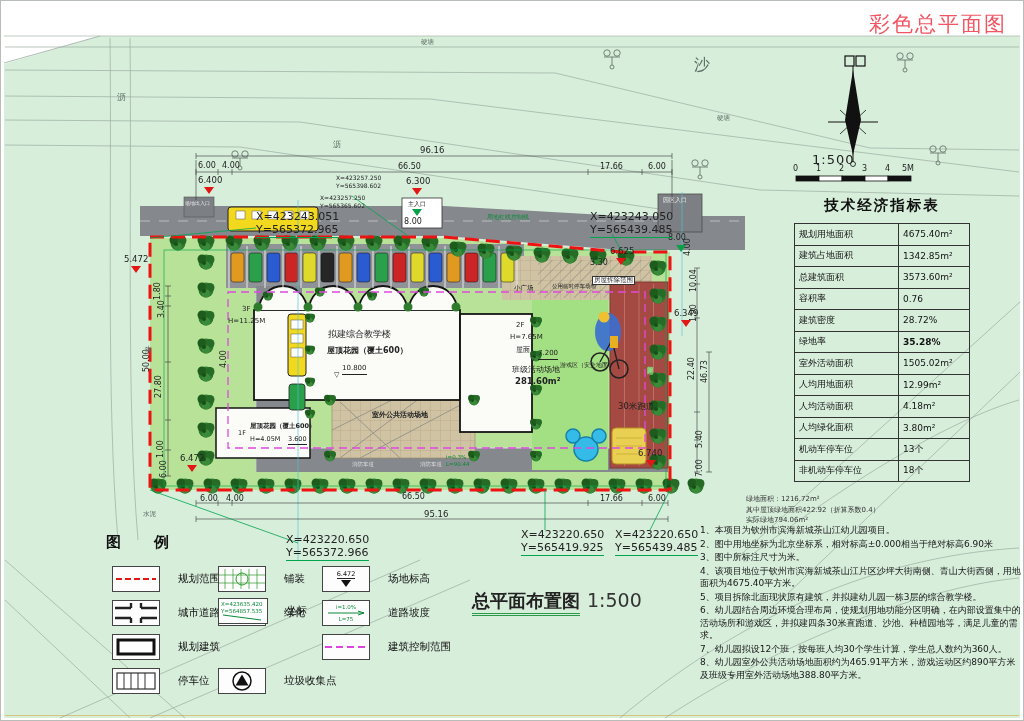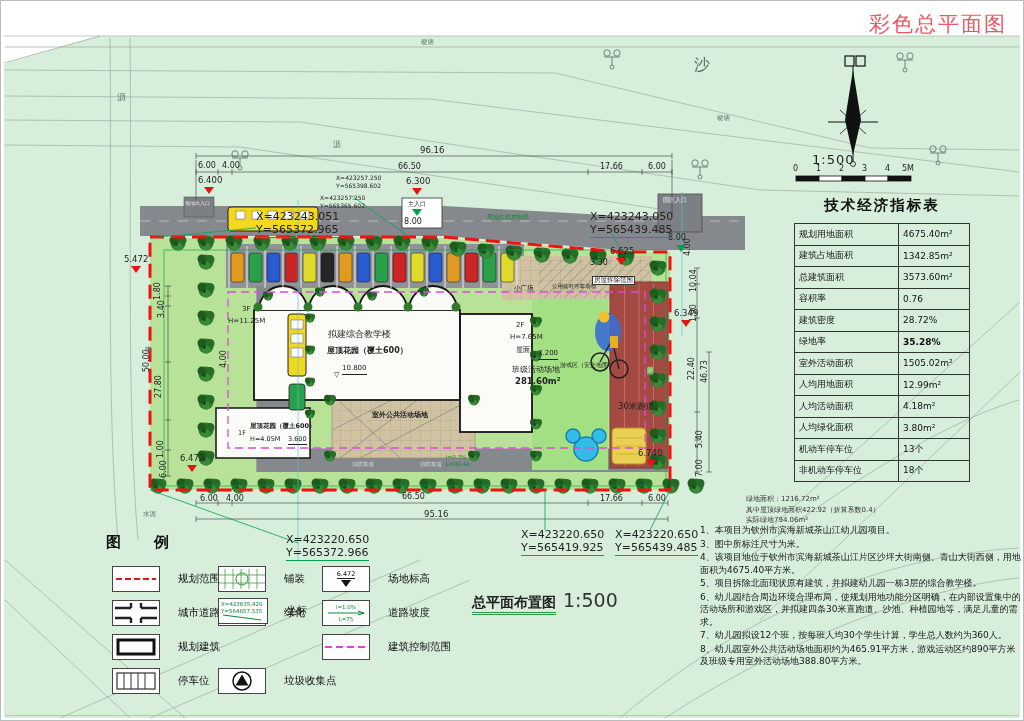--- a/index.html
+++ b/index.html
@@ -51,21 +51,21 @@
   .leg-item{position:absolute;display:flex;align-items:center;gap:18px;z-index:30;}
   .leg-sw{width:46px;height:24px;background:#fdfdfd;border:1px solid #444;flex:none;position:relative;
     display:flex;align-items:center;justify-content:center;overflow:hidden;}
   .leg-label{font-size:10.5px;color:#111;white-space:nowrap;}
   .leg-sw .swt{font-size:6.5px;line-height:1;color:#111;}
   .leg-sw .swt-g{font-size:5.5px;line-height:1.15;color:#0a8a3a;}
   .sw-tri{width:0;height:0;border-left:5px solid transparent;border-right:5px solid transparent;
     border-top:7px solid #111;margin-top:1px;}
   
   #plan-title{position:absolute;left:472px;top:589px;z-index:30;}
-  #plan-title .pt-cn{font-size:14px;font-weight:bold;color:#222;border-bottom:3px double #2a9a4a;padding-bottom:2px;}
+  #plan-title .pt-cn{font-size:18px;font-weight:bold;color:#222;border-bottom:3px double #2a9a4a;padding-bottom:2px;}
   #plan-title .pt-scale{font-size:19px;color:#333;margin-left:7px;}
 </style>
 </head>
 <body>
 
 <div class="sheet"></div>
 
 <svg class="canvas" width="1024" height="721" viewBox="0 0 1024 721">
   <defs>
     <g id="tree">
@@ -419,20 +419,21 @@
     </table>
 </div>
 <div id="tbl-notes">
   <div>绿地面积：1216.72m²</div>
   <div>其中屋顶绿地面积422.92（折算系数0.4）</div>
   <div>实际绿地794.06m²</div>
 </div>
 
 <div id="design-notes">
   <div class="dn-item">1、本项目为钦州市滨海新城茶山江幼儿园项目。</div>
+  <div class="dn-item">2、图中用地坐标为北京坐标系，相对标高±0.000相当于绝对标高6.90米</div>
   <div class="dn-item">3、图中所标注尺寸为米。</div>
   <div class="dn-item">4、该项目地位于钦州市滨海新城茶山江片区沙坪大街南侧、青山大街西侧，用地面积为4675.40平方米。</div>
   <div class="dn-item">5、项目拆除北面现状原有建筑，并拟建幼儿园一栋3层的综合教学楼。</div>
   <div class="dn-item">6、幼儿园结合周边环境合理布局，使规划用地功能分区明确，在内部设置集中的活动场所和游戏区，并拟建四条30米直跑道、沙池、种植园地等，满足儿童的需求。</div>
   <div class="dn-item">7、幼儿园拟设12个班，按每班人均30个学生计算，学生总人数约为360人。</div>
   <div class="dn-item">8、幼儿园室外公共活动场地面积约为465.91平方米，游戏运动区约890平方米及班级专用室外活动场地388.80平方米。</div>
 </div>
 
 <div id="legend-title">图　例</div>
 

